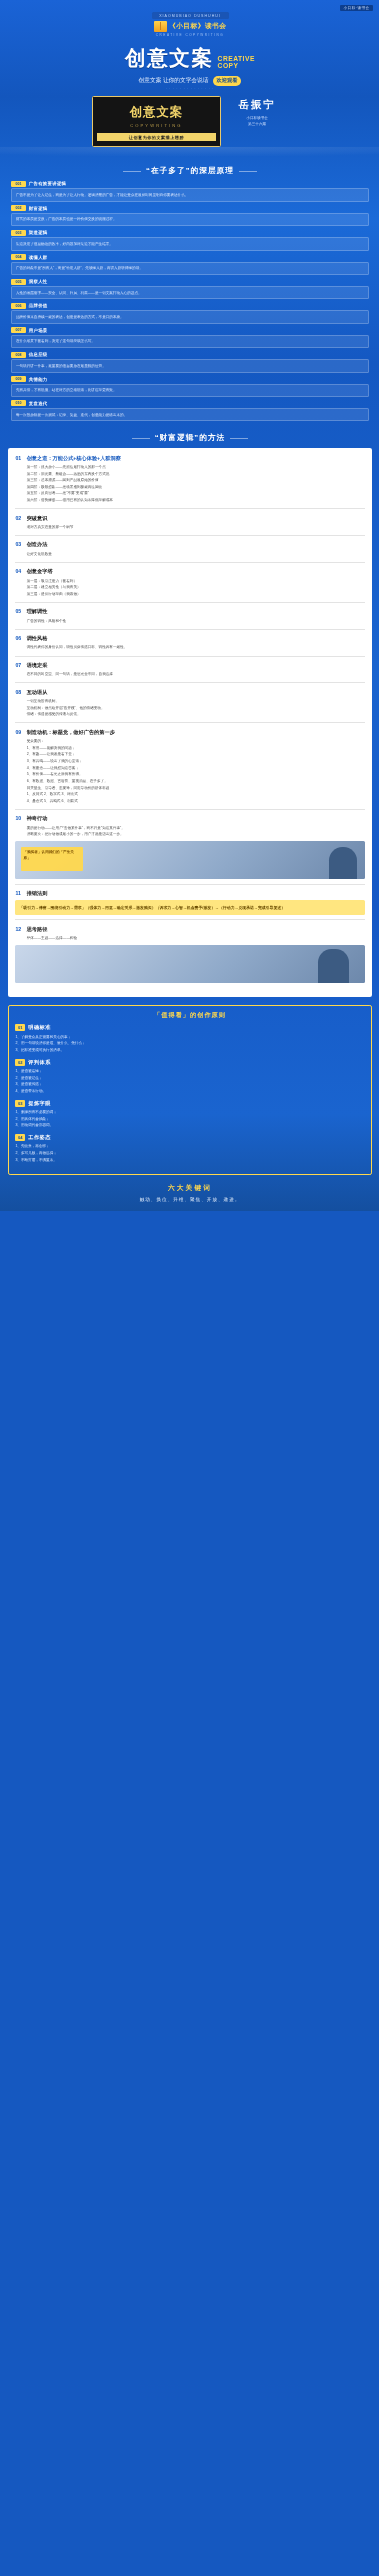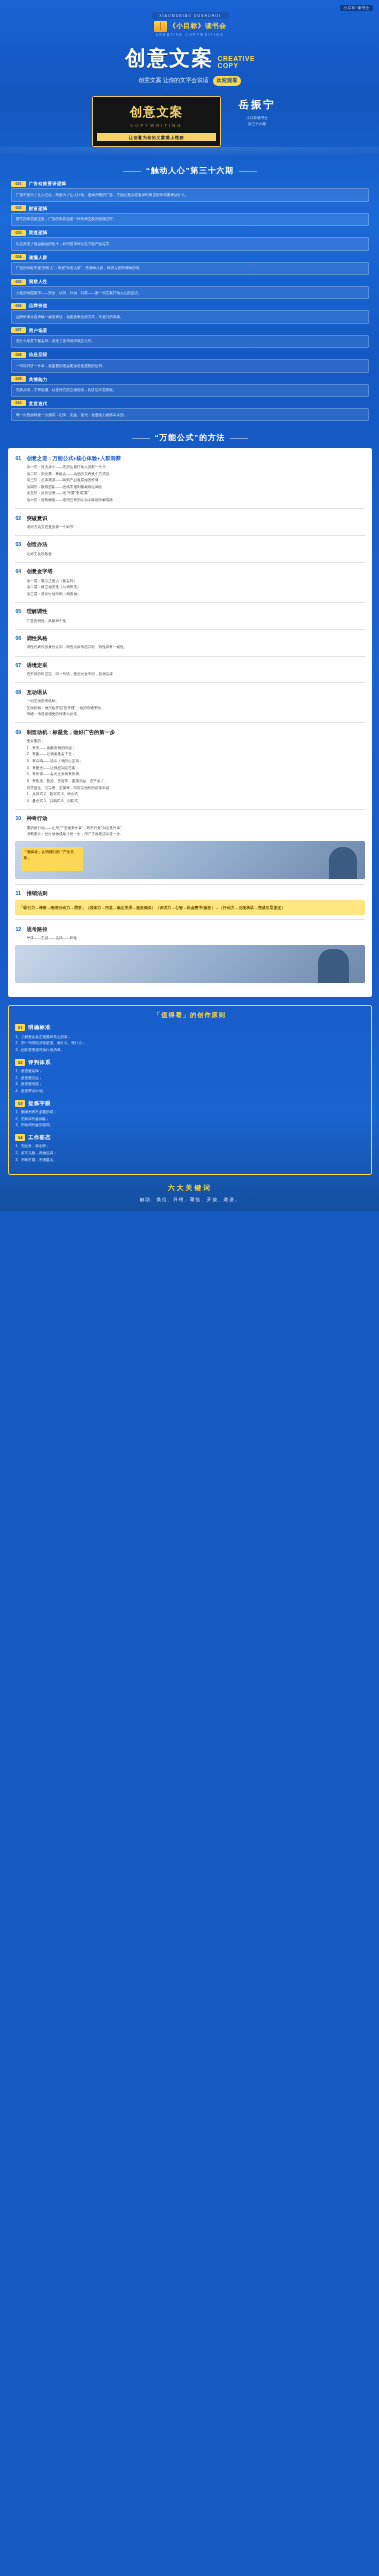--- a/index.html
+++ b/index.html
@@ -140,21 +140,21 @@
       <div class="speaker">
         <div class="name">岳振宁</div>
         <div class="sub" style="white-space:pre-line">小目标读书会
 第三十六期</div>
       </div>
     </div>
     <div class="hero-wave"></div>
   </div>
 
   <div class="sec-title">
-    <span class="t">“触动人心”第三十六期</span>
+    <span class="t">“在子多了”的深层原理</span>
   </div>
   <div class="plist" id="plist">
       <div class="pitem">
         <div class="ph">
           <span class="pno">001</span>
           <span class="pt">广告有效要讲逻辑</span>
         </div>
         <div class="pb">广告不是为了让人记住，而是为了让人行动。逻辑清楚的广告，才能让受众在最短时间里明白你要表达什么。</div>
       </div>
       <div class="pitem">
@@ -216,21 +216,21 @@
       <div class="pitem">
         <div class="ph">
           <span class="pno">010</span>
           <span class="pt">复盘迭代</span>
         </div>
         <div class="pb">每一次投放都是一次测试：记录、复盘、迭代，创意能力是练出来的。</div>
       </div>
     </div>
 
   <div class="sec-title">
-    <span class="t">“万能公式”的方法</span>
+    <span class="t">“财富逻辑”的方法</span>
   </div>
   <div class="panel" id="mlist">
       <div class="mitem">
         <div class="mhead">
           <span class="mno">01</span>
           <span class="mtitle">创意之道：万能公式+核心体验+人群洞察</span>
         </div>
         <div class="mbody">
           <div>第一招：抓大放小——先抓住最打动人的那一个点</div>
           <div>第二招：旧元素、新组合——熟悉的东西换个方式说</div>

